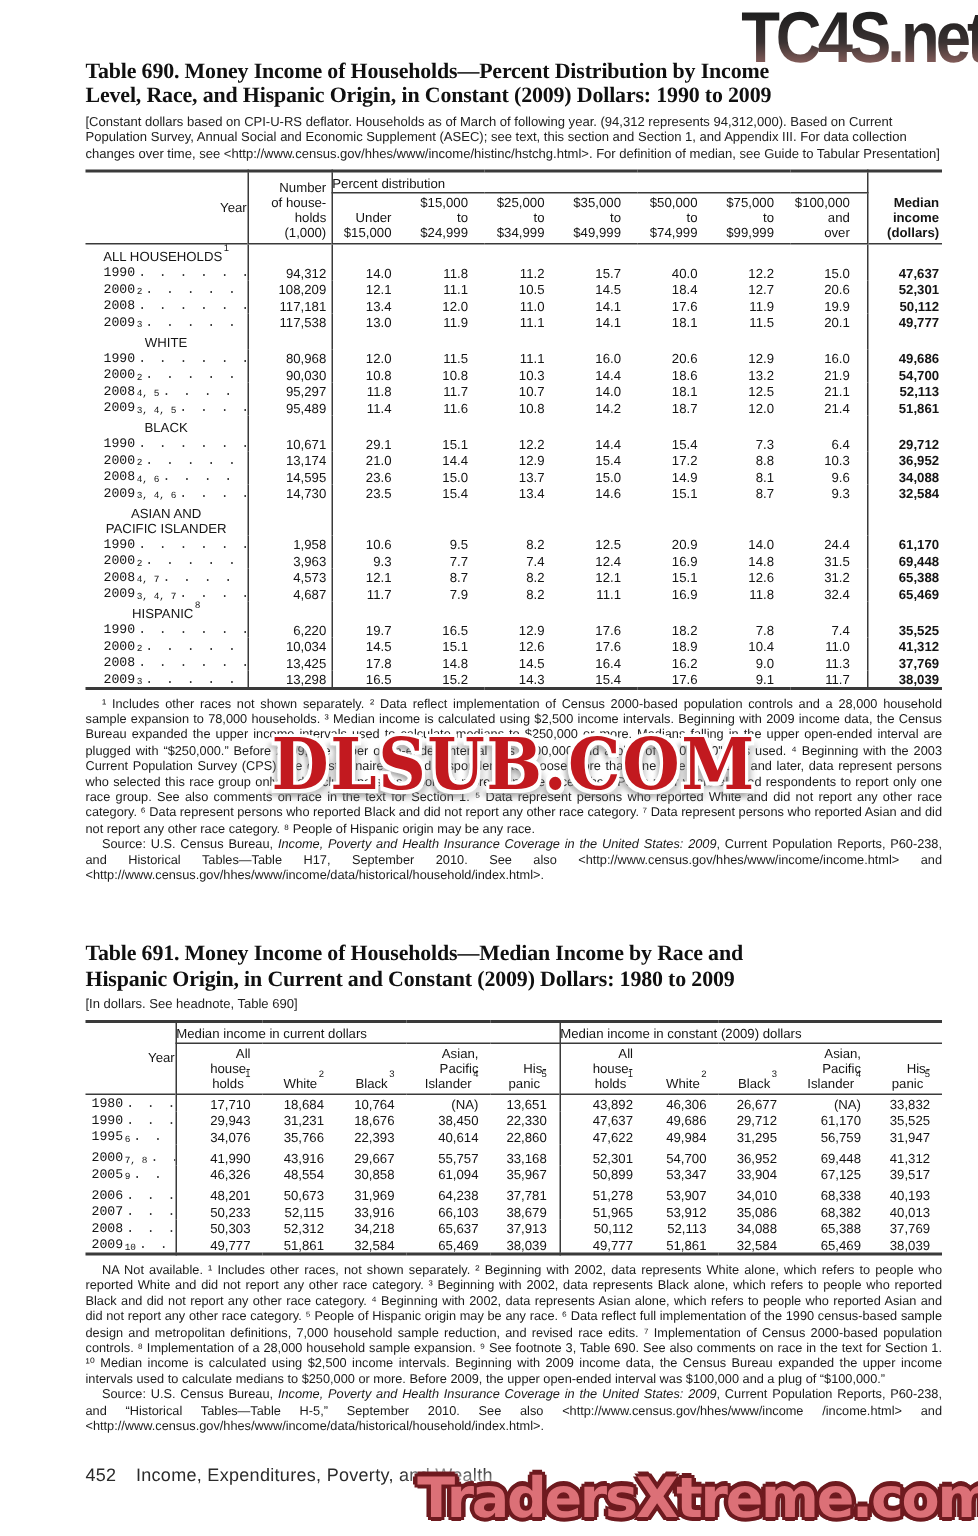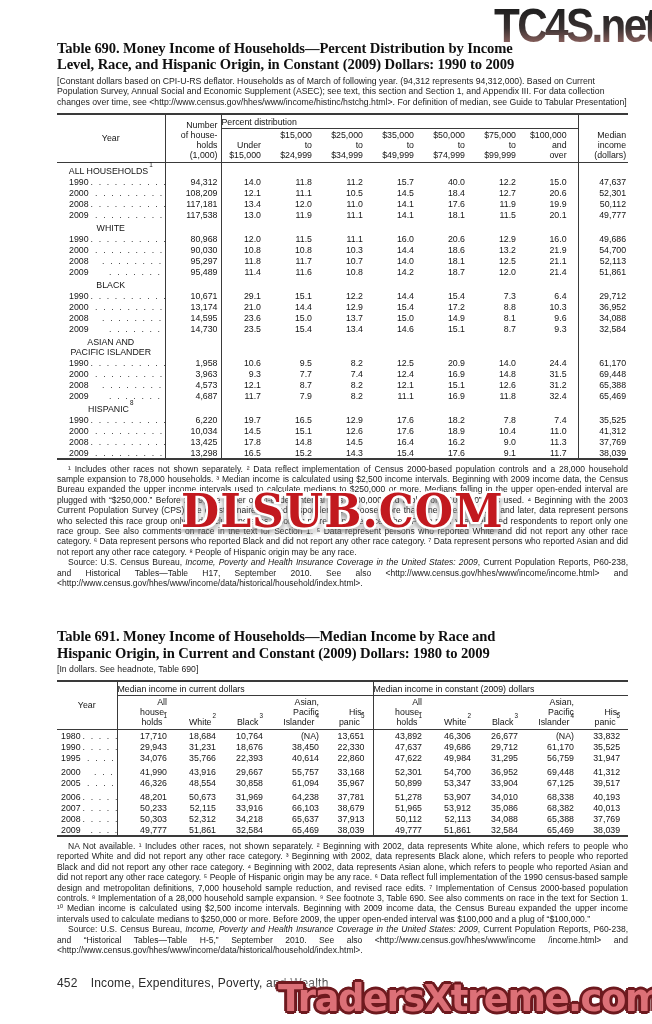--- a/index.html
+++ b/index.html
@@ -23,29 +23,29 @@
 
   table {
     border-collapse:collapse; table-layout:fixed; width:571px;
     margin-top:5px; font-size:8.8px; line-height:10px;
     border-top:2px solid #3a3a3a; border-bottom:2px solid #3a3a3a;
     color:#141414;
   }
   thead { border-bottom:1px solid #3a3a3a; }
   th { font-weight:400; vertical-align:bottom; padding:1px 0 2px 0; }
   .bR { border-right:1px solid #3a3a3a; }
-  .h-year { vertical-align:middle; text-align:center; }
+  .h-year { vertical-align:middle; text-align:right; }
   .h-group { text-align:left; vertical-align:middle; border-bottom:1px solid #3a3a3a; padding:2px 0 1px 0; }
   .h-hh, .c-hh { text-align:right; padding-right:3px; }
   .h-col, .pct { text-align:right; padding-right:11px; }
-  .h-med, .med { text-align:right; padding-right:2px; }
+  .h-med, .med { text-align:right; padding-right:2px;font-weight:bold; }
   td { vertical-align:top; padding-top:1px; }
   .secrow td { padding-top:3px; }
   .seclabel { text-align:center; }
-  .yearwrap { display:flex; align-items:flex-start; overflow:hidden; padding-left:12px; white-space:nowrap; }
+  .yearwrap { display:flex; align-items:flex-end; overflow:hidden; padding-left:12px; white-space:nowrap;font-family:Liberation Mono, monospace; }
   .dots { flex:1 1 auto; overflow:hidden; white-space:nowrap; letter-spacing:1.6px; color:#333; margin-left:2px; }
   sup { font-size:6.3px; line-height:0; position:relative; top:-3px; margin-left:1px; letter-spacing:0; }
   .pt td { padding-top:4px; }
 
   
   .t691 .h-col2, .t691 .val { text-align:right; padding-right:8px; }
   .t691 .yearwrap { padding-left:4px; }
 
   .fnotes {
     font-size:8.5px; line-height:10.4px; text-align:justify;

